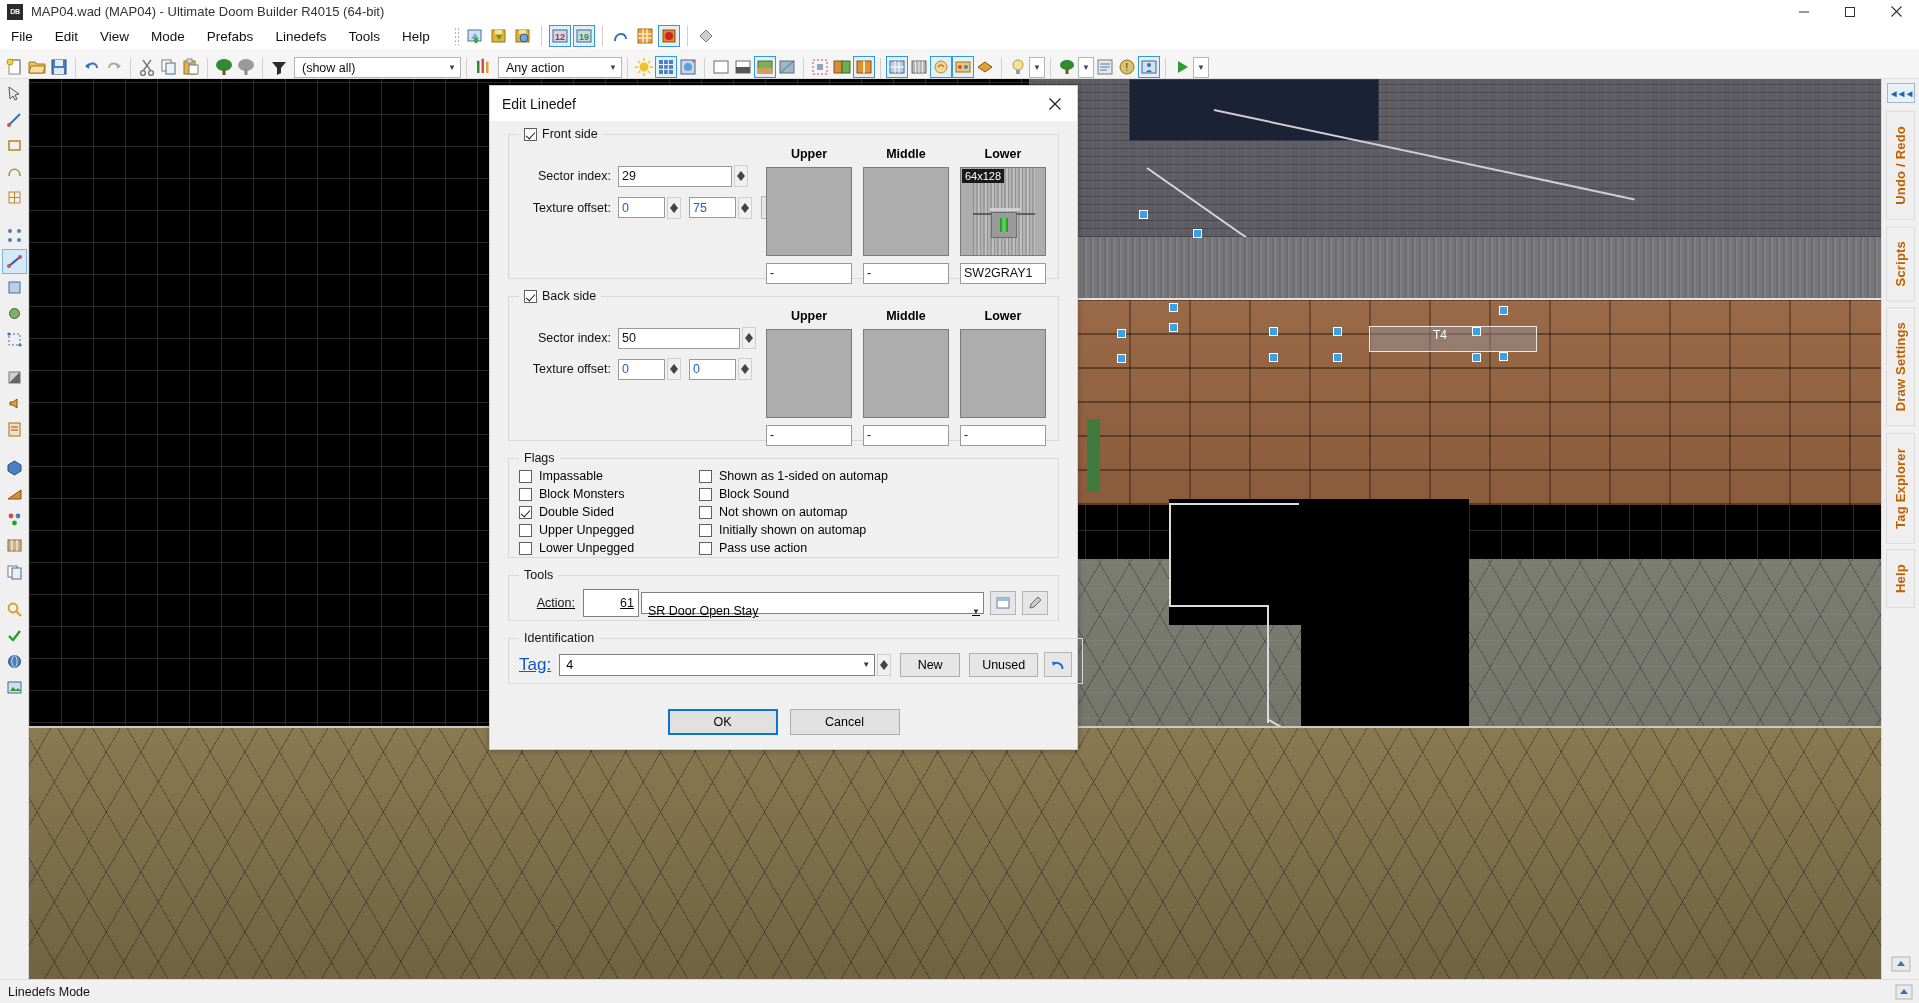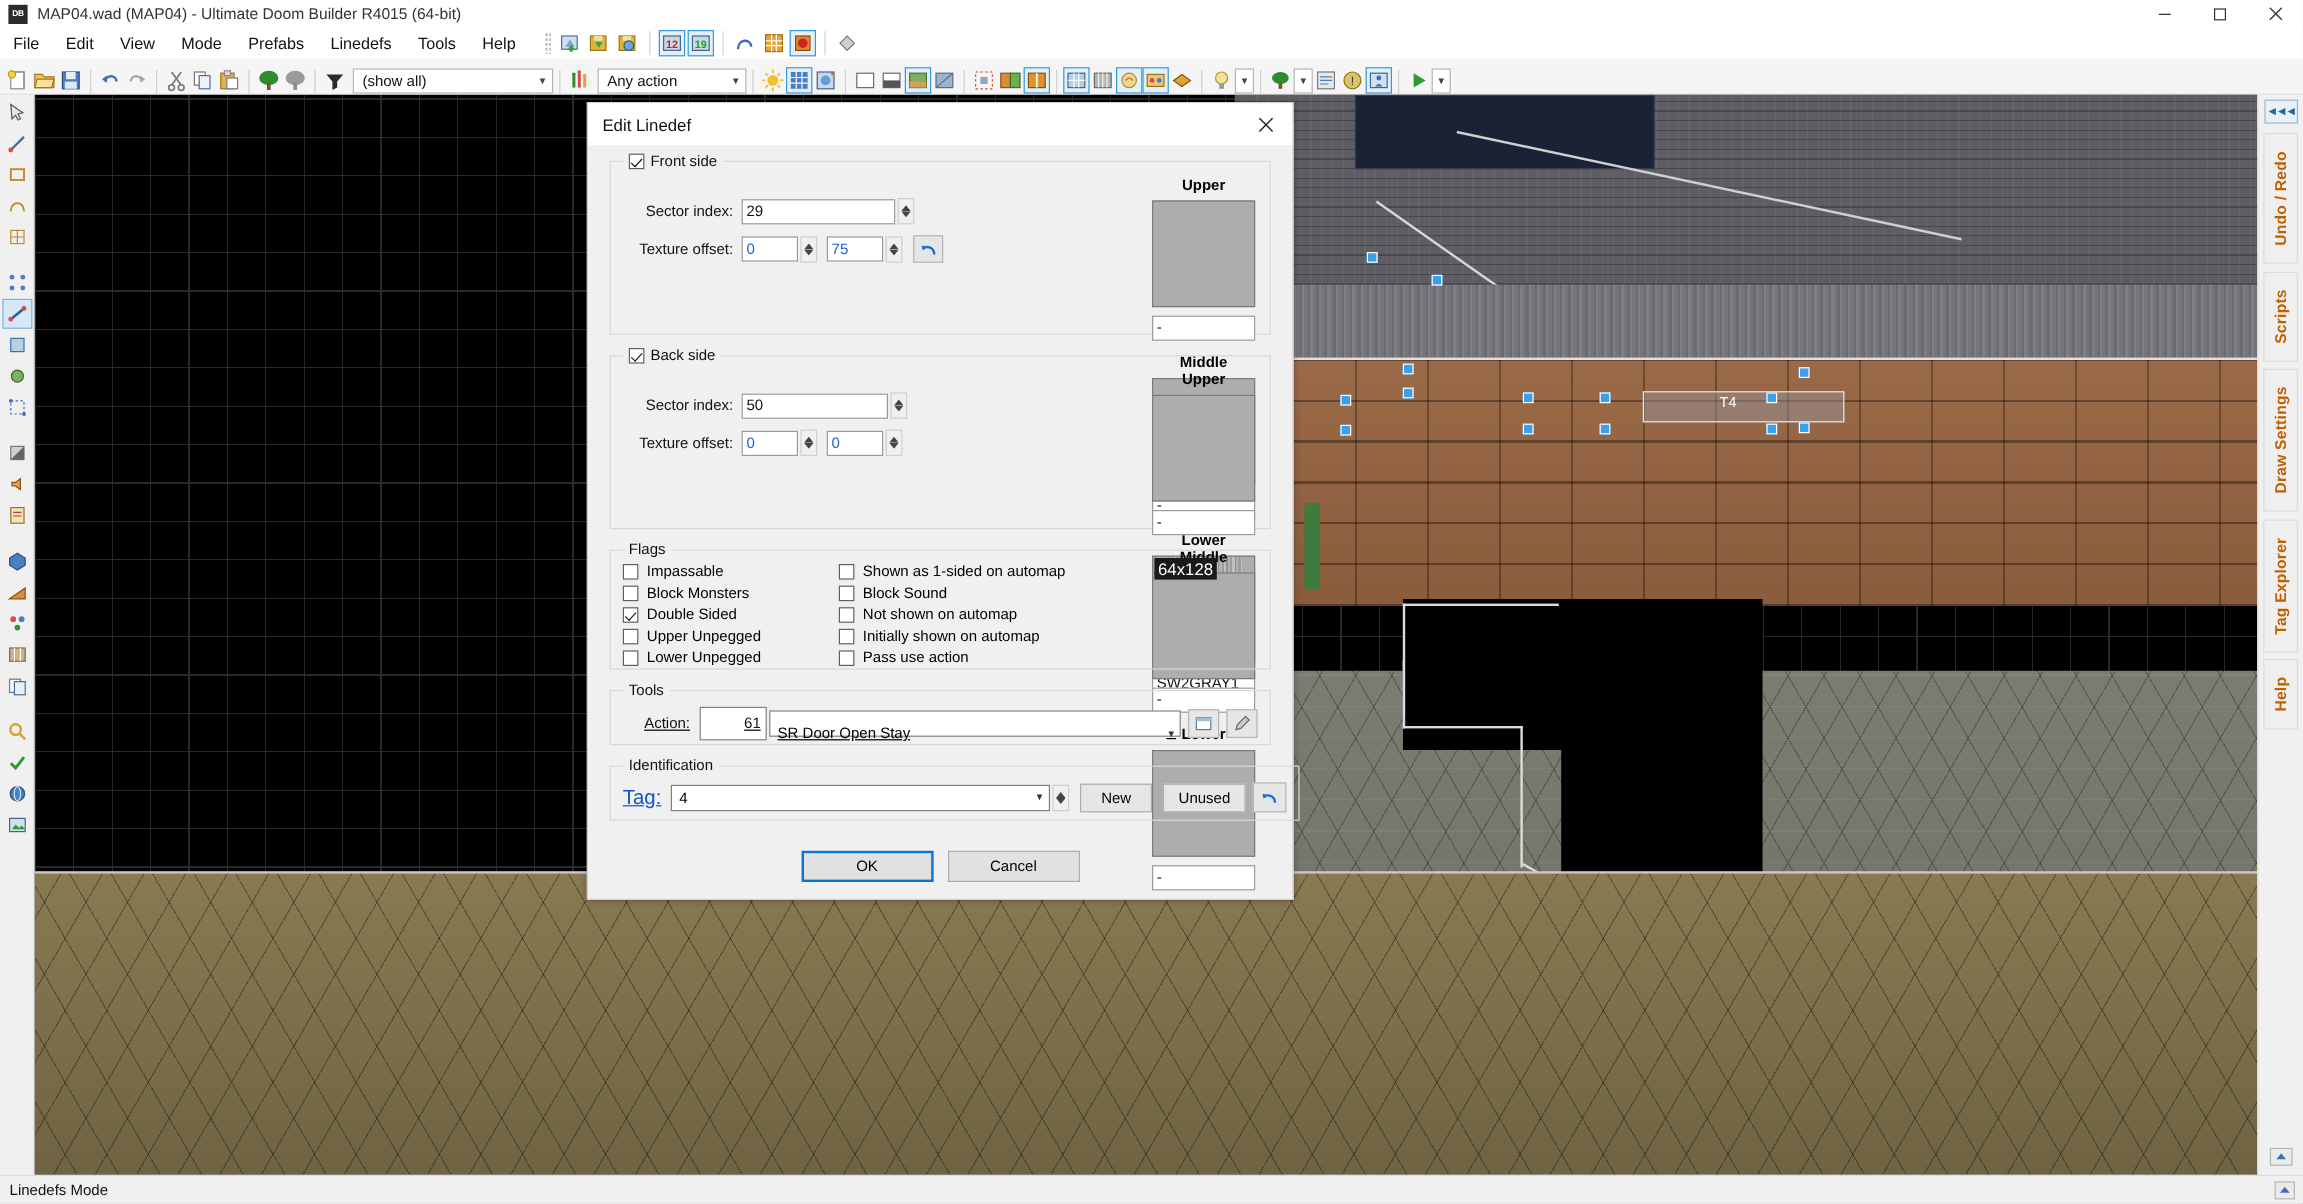--- a/index.html
+++ b/index.html
@@ -158,30 +158,30 @@
     width: 14px; height: 22px; border: 1px solid #cfcfcf; background: #f0f0f0;
     display: flex; flex-direction: column; align-items: center; justify-content: center;
     margin-left: 2px; color: #333;
   }
   .spin svg { display: block; }
   .btn-reset {
     width: 25px; height: 23px; border: 1px solid #b4b4b4; background: #e6e6e6;
     display: flex; align-items: center; justify-content: center; margin-left: 9px;
   }
 
-  .texcols { position: absolute; right: 12px; top: 6px; display: flex; gap: 11px; flex-direction: column; }
+  .texcols { position: absolute; right: 12px; top: 6px; display: flex; gap: 11px; }
   .texcol { width: 86px; }
   .texhdr { text-align: center; font-weight: bold; font-size: 12.5px; margin-bottom: 6px; }
   .texbox {
     width: 86px; height: 89px; border: 1px solid #7a7a7a; background: #adadad;
     position: relative; overflow: hidden;
   }
   .texsize {
     position: absolute; left: 1px; top: 1px; background: #1a1a1a; color: #fff;
-    font-size: 14px; padding: 1px 3px; z-index: 3;
+    font-size: 11px; padding: 1px 3px; z-index: 3;
   }
   .texname {
     width: 86px; height: 21px; border: 1px solid #9a9a9a; background: #fff;
     font-size: 12.5px; padding: 2px 3px; margin-top: 7px; color: #111;
   }
   
   .walltex { position: absolute; left: 12px; top: 0; width: 62px; height: 100%;
     background:
       repeating-linear-gradient(90deg, #8f8f8f 0 1px, #b3b3b3 1px 3px, #9d9d9d 3px 5px, #c0c0c0 5px 7px);
   }
@@ -841,21 +841,21 @@
 
   <div id="dlg-body">
 
     <fieldset class="grp" style="height:152px;">
       <legend>
         <span class="cb on"></span><span>Front side</span>
       </legend>
 
       <div class="row" style="margin-top:16px;">
         <div class="lbl" style="width:92px;">Sector index:</div>
-        <input class="tf" style="width: 128px; margin-left: 7px;" value="29">
+        <input class="tf" style="width: 114px; margin-left: 7px;" value="29">
         <div class="spin">
           <svg width="8" height="5" viewBox="0 0 8 5">
               <path d="M4 0 L8 5 L0 5z" fill="#444"></path>
             </svg>
           <svg width="8" height="5" viewBox="0 0 8 5">
               <path d="M4 5 L0 0 L8 0z" fill="#444"></path>
             </svg>
         </div>
       </div>
 

